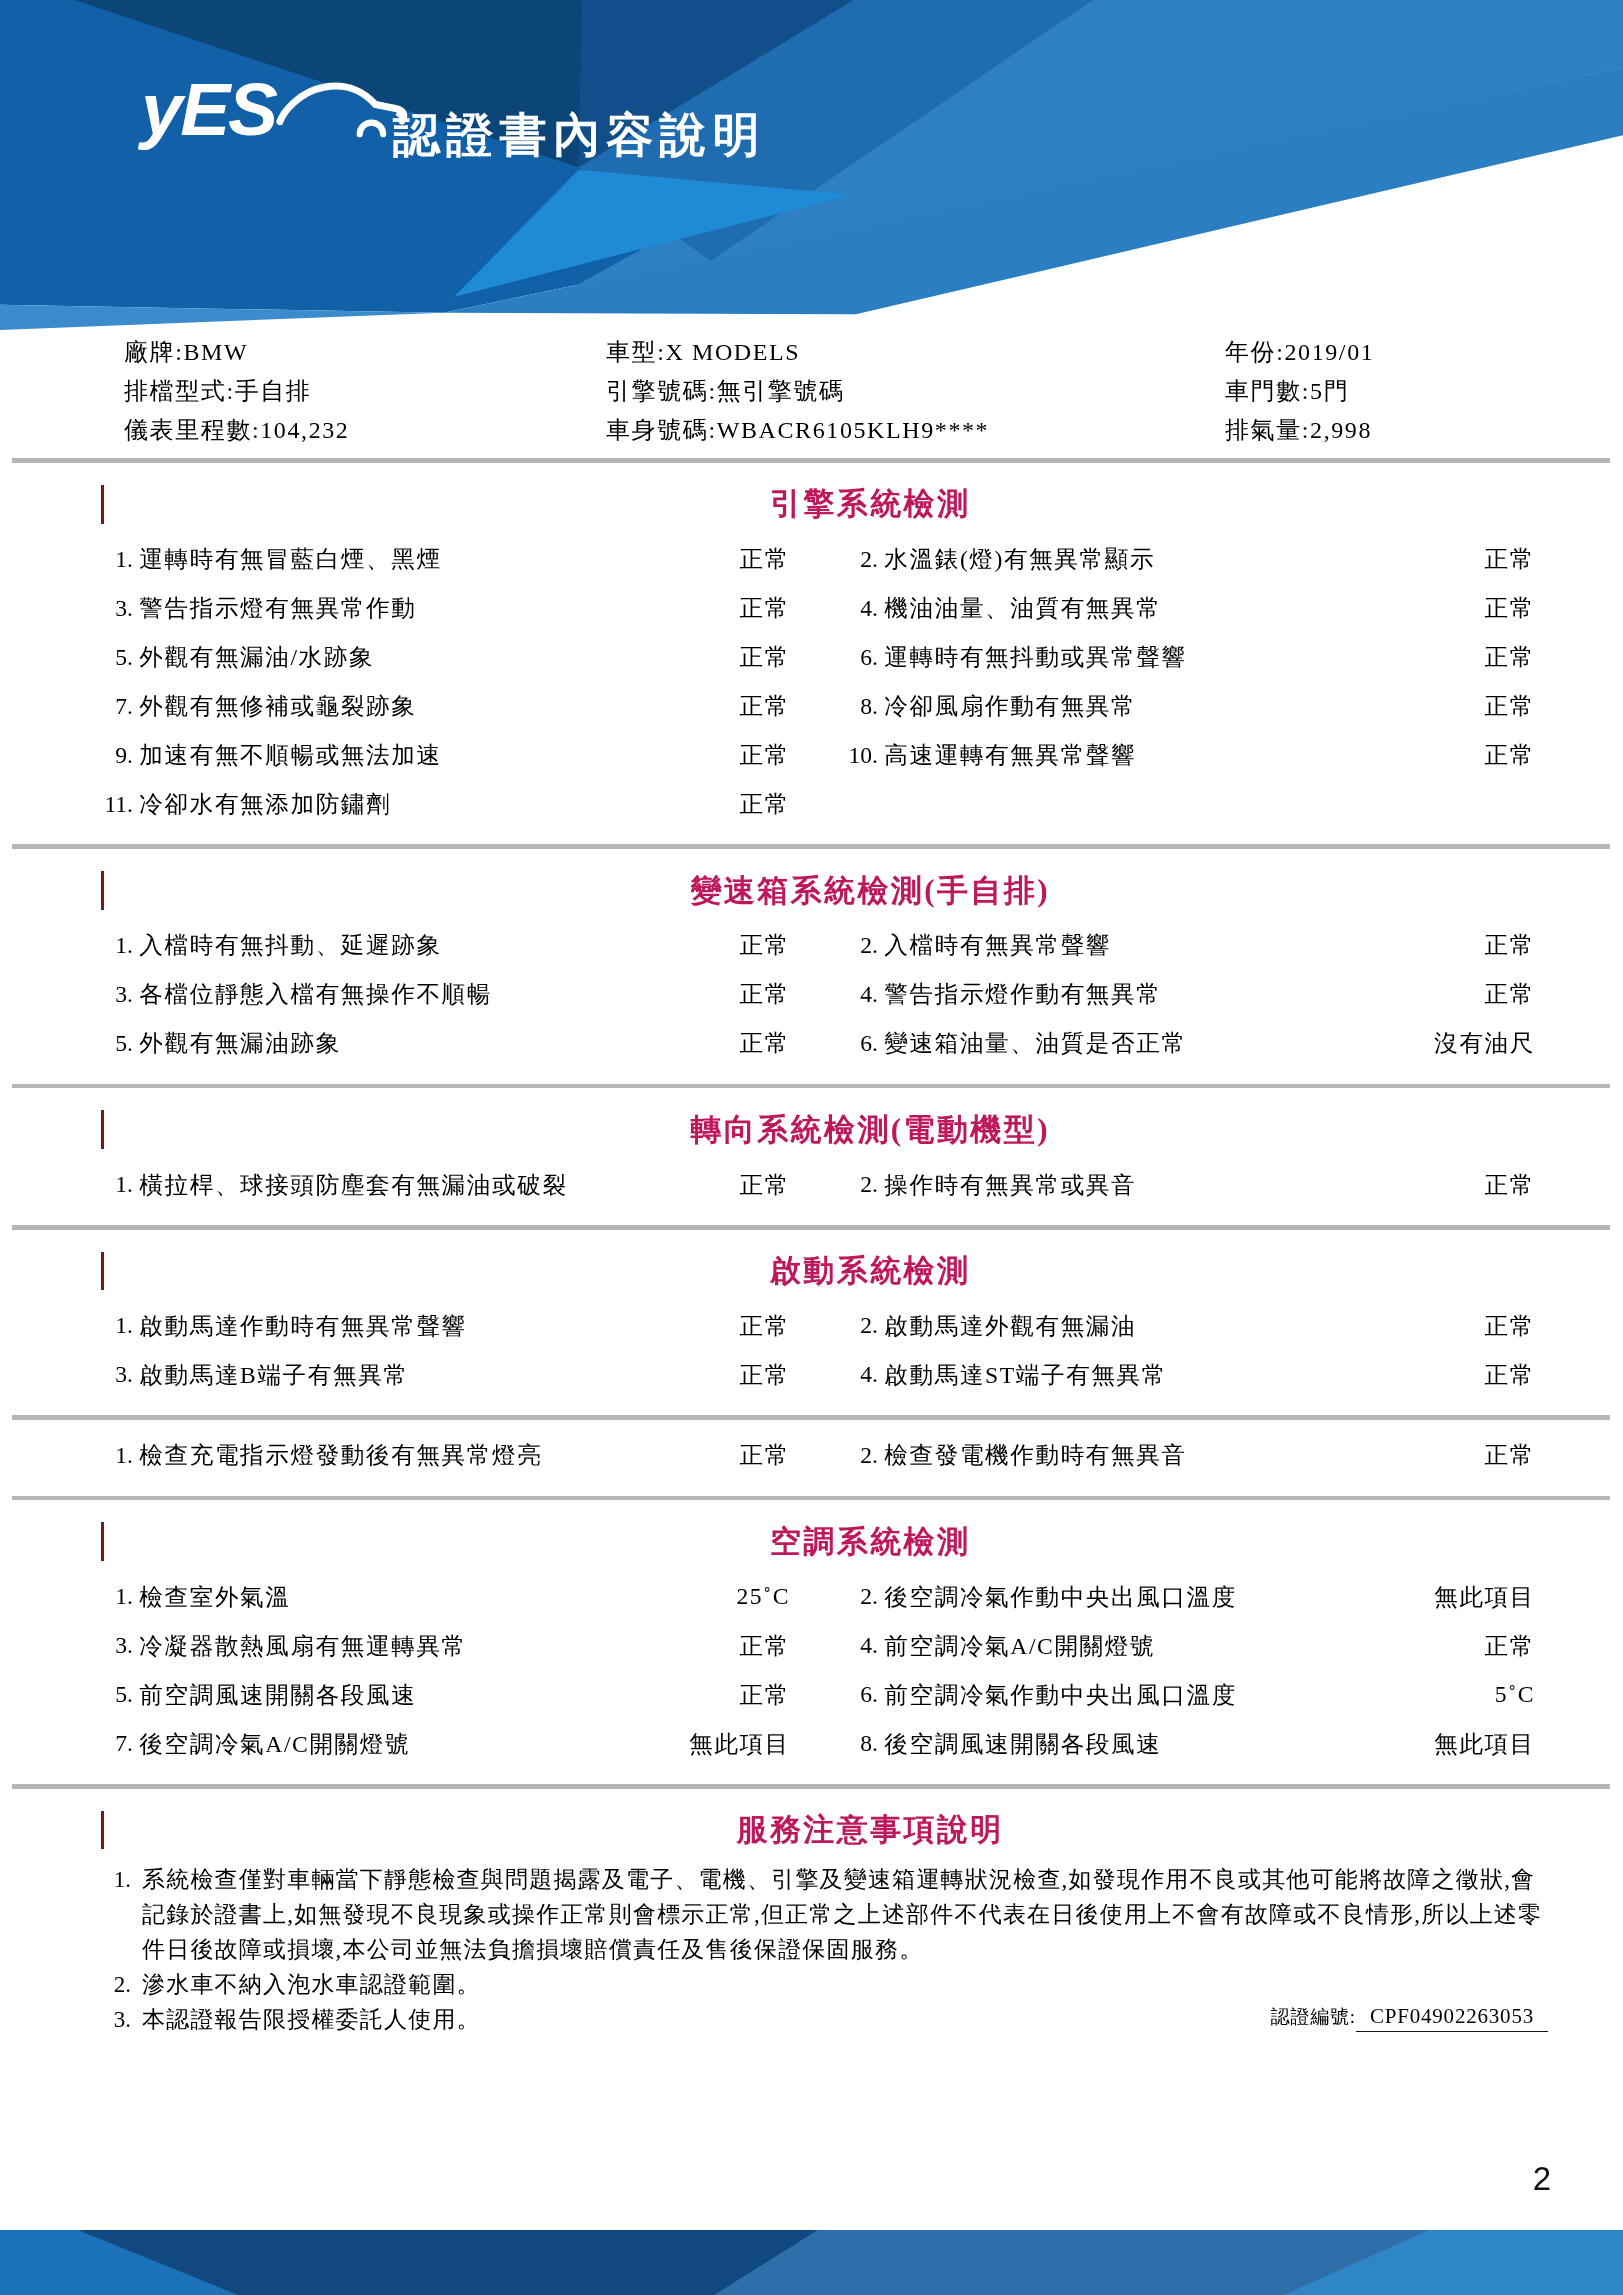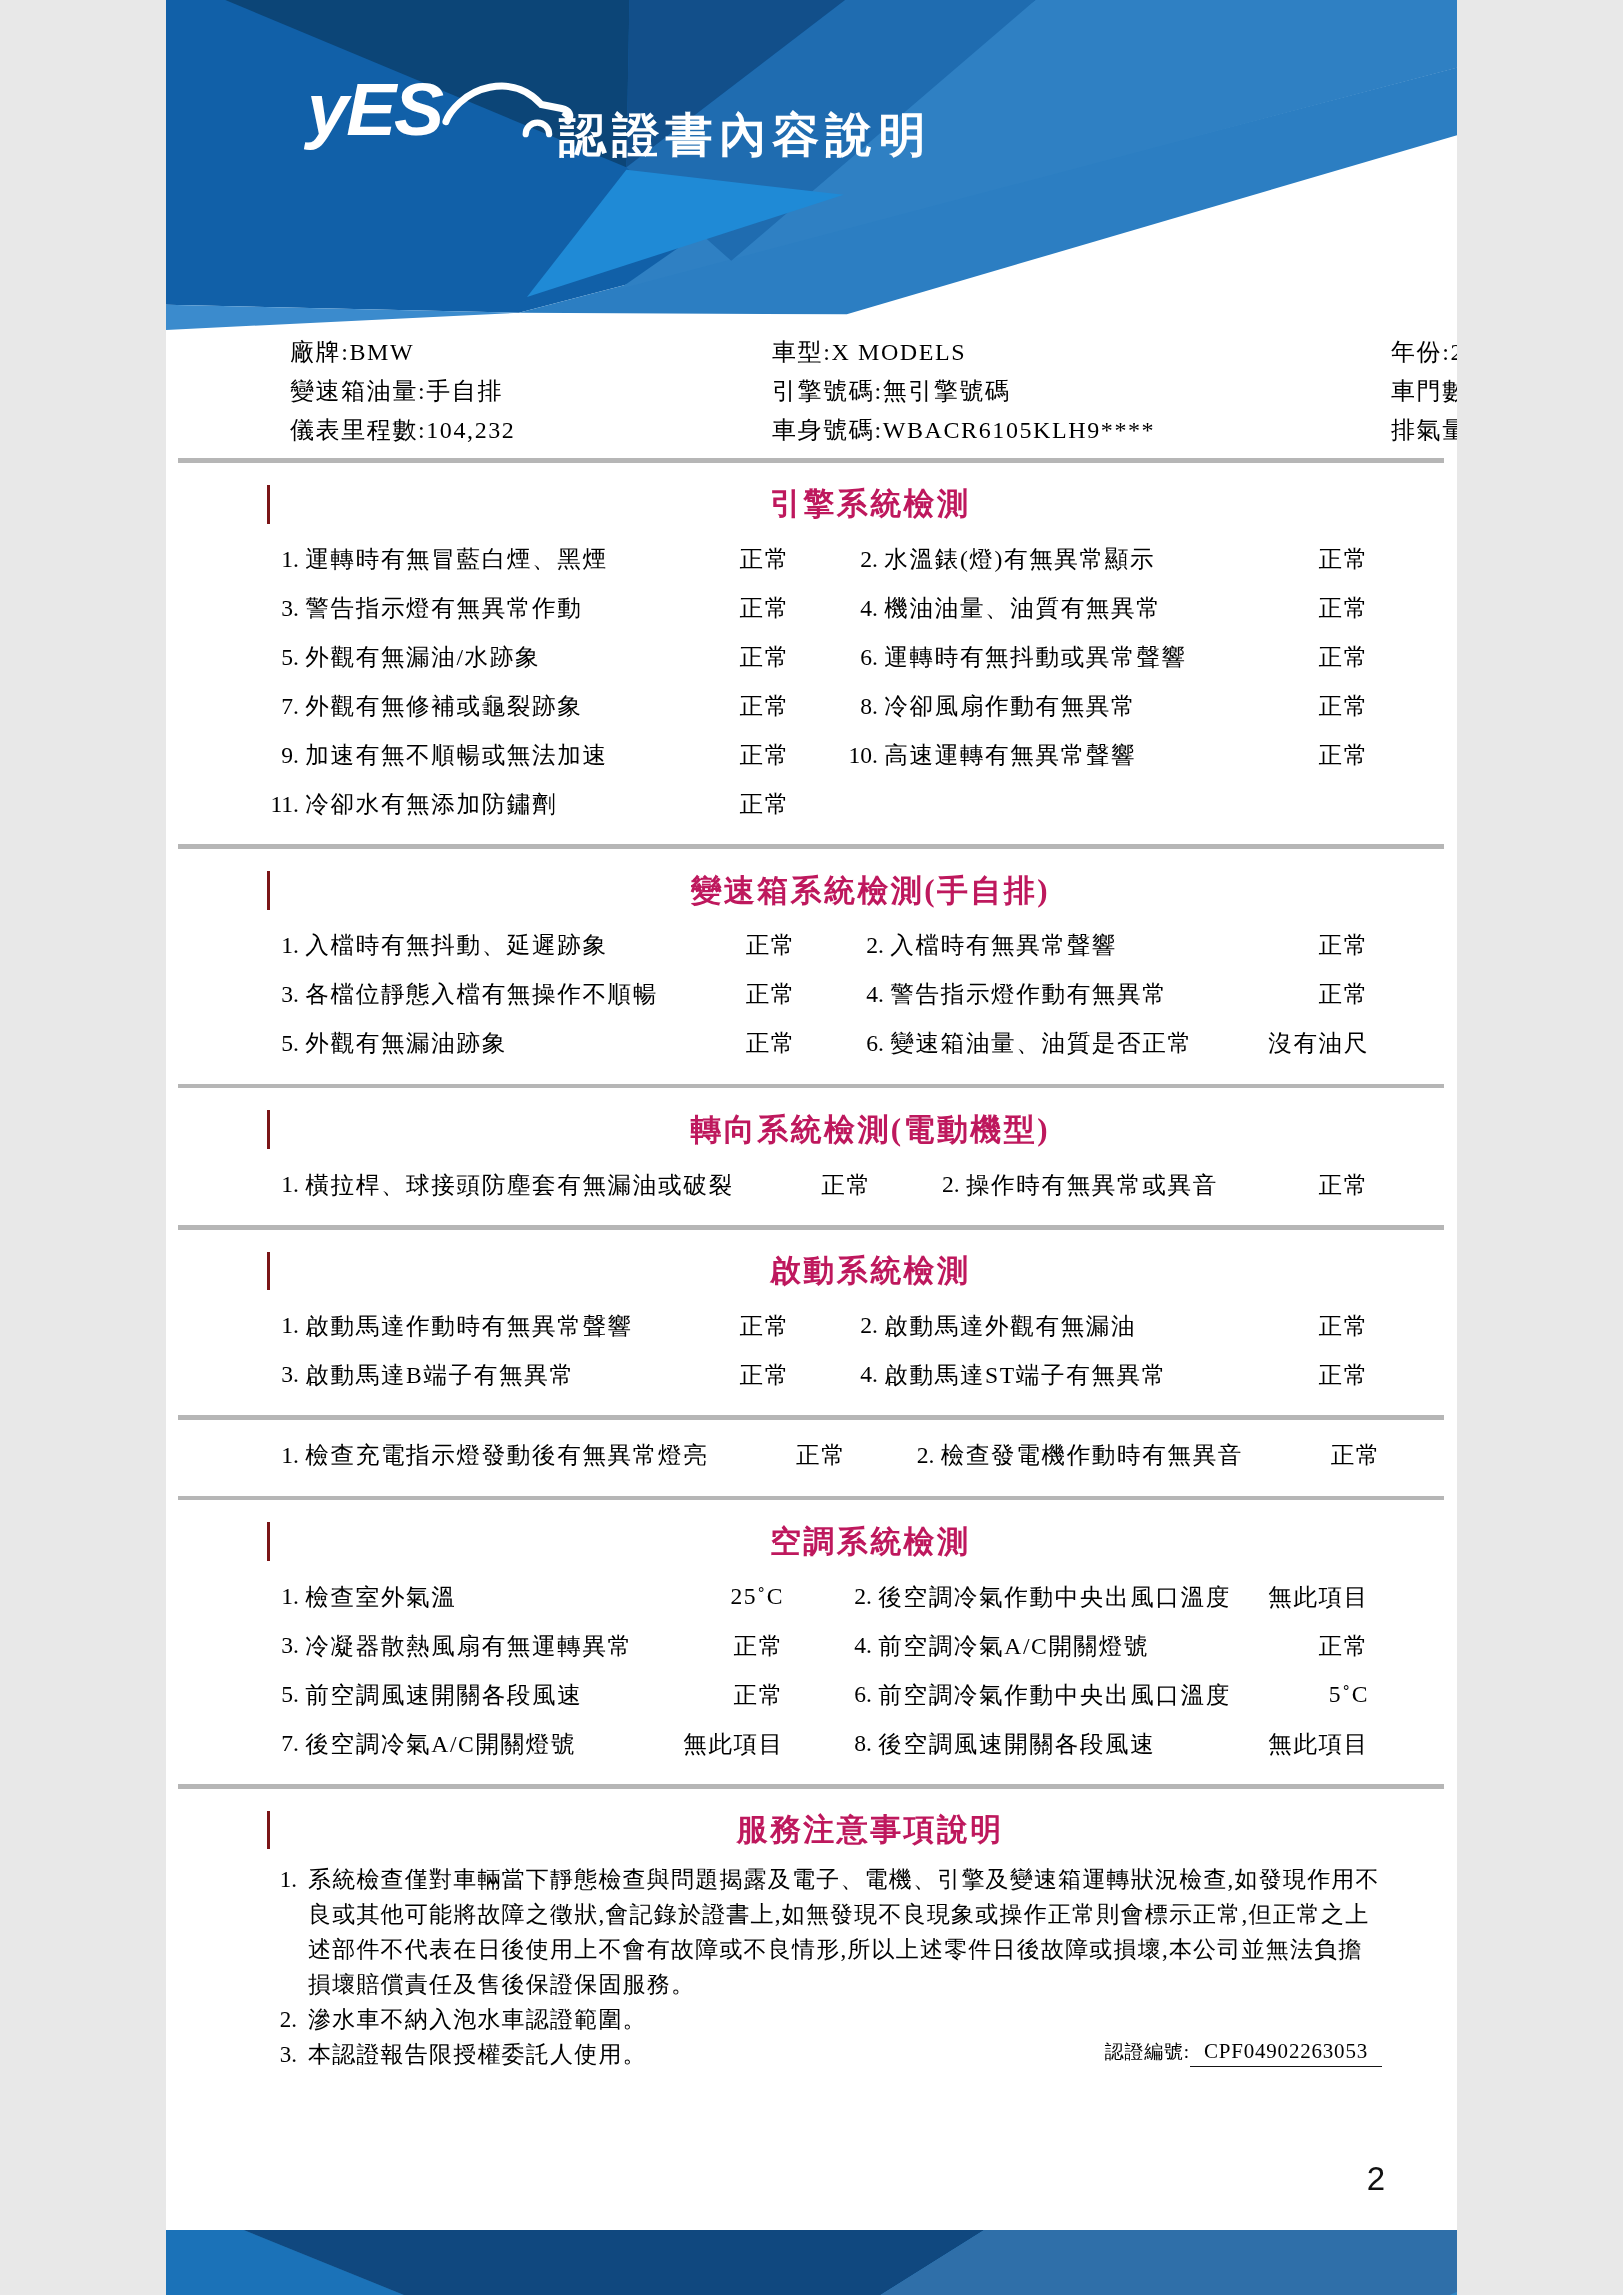--- a/index.html
+++ b/index.html
@@ -1,17 +1,17 @@
 <!DOCTYPE html>
 <html style="font-size:12.6px"><head>
 <meta charset="utf-8">
 <style>
   html,body { margin:0; padding:0; background:#e8e8e8; }
   .page {
-    position:relative; width:1291px; height:2295px; margin:0 auto;
+    position:relative; width:1623px; height:2295px; margin:0 auto;
     background:#ffffff; overflow:hidden;
     font-family:"Liberation Serif","DejaVu Serif",serif; color:#000;
   }
 
   
   .hdr { position:relative; height:330px; }
   .hdr-svg { position:absolute; left:0; top:0; width:100%; height:100%; display:block; }
   .logo { position:absolute; left:141px; top:72px; display:flex; align-items:flex-start; color:#fff; }
   .logo-text {
     font-family:"Liberation Sans",sans-serif; font-style:italic; font-weight:bold;
@@ -90,21 +90,21 @@
         <path d="M112 86 a15 15 0 0 1 30 0" fill="none" stroke="#ffffff" stroke-width="8" stroke-linecap="round"></path>
       </svg>
     </div>
     <h1 class="hdr-title">認證書內容說明</h1>
   </header>
 
   <section class="vinfo" id="vinfo">
       <div class="vi-cell">廠牌:BMW</div>
       <div class="vi-cell">車型:X MODELS</div>
       <div class="vi-cell">年份:2019/01</div>
-      <div class="vi-cell">變速箱油量:手自排</div>
+      <div class="vi-cell">排檔型式:手自排</div>
       <div class="vi-cell">引擎號碼:無引擎號碼</div>
       <div class="vi-cell">車門數:5門</div>
       <div class="vi-cell">儀表里程數:104,232</div>
       <div class="vi-cell">車身號碼:WBACR6105KLH9****</div>
       <div class="vi-cell">排氣量:2,998</div>
     </section>
   <div class="rule"></div>
 
   <div id="sections">
       <section class="insp">

